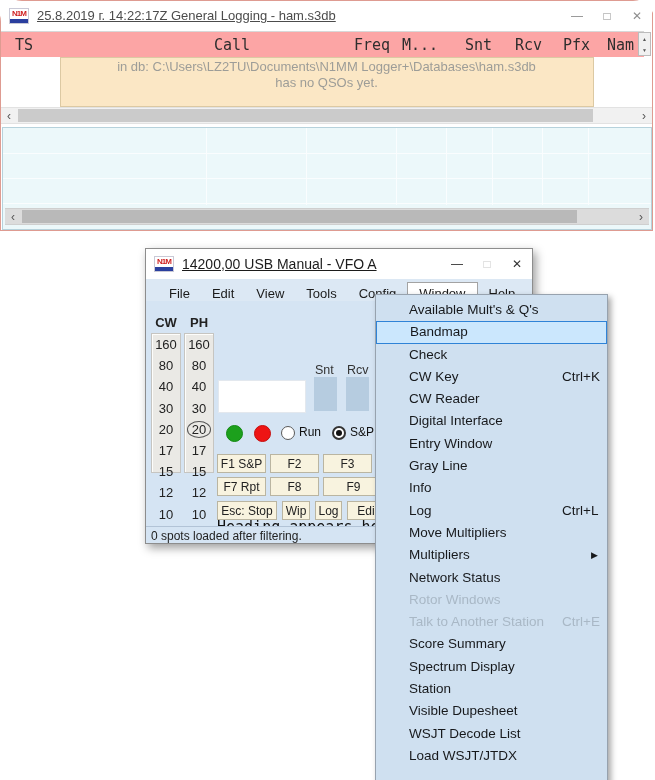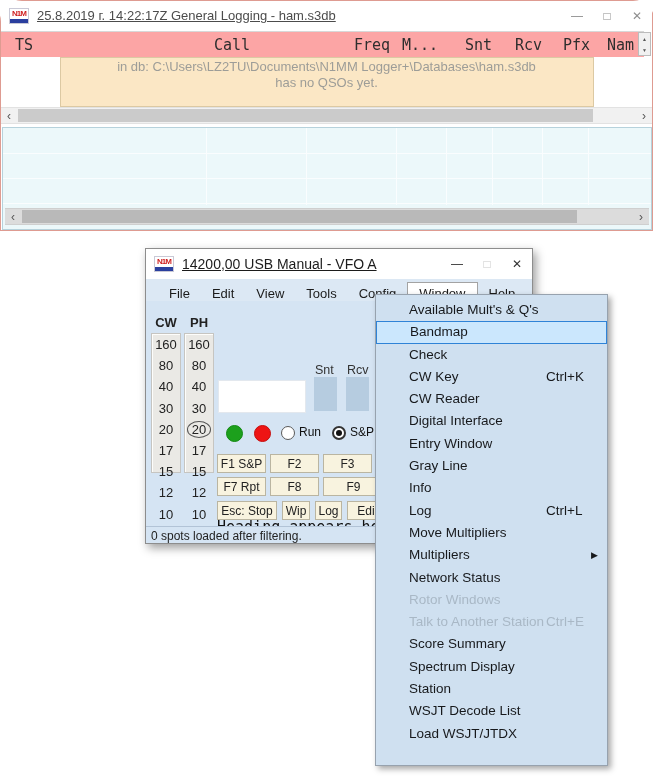--- a/index.html
+++ b/index.html
@@ -100,21 +100,21 @@
 
   .statusbar{position:absolute;left:0;bottom:0;right:0;height:17px;border-top:1px solid #b2c3d6;
              font-size:12px;color:#222;padding:2px 0 0 5px;box-sizing:border-box;background:#d5e4f3;}
 
   
   .dropdown{position:absolute;left:375px;top:294px;width:233px;background:#cfe0f0;
             border:1px solid #97a2ae;box-sizing:border-box;padding:4px 0 20px 0;
             box-shadow:3px 3px 6px rgba(0,0,0,.35);z-index:50;}
   .mi{position:relative;height:22.3px;line-height:22.3px;padding-left:33px;font-size:13.5px;
       color:#17191c;box-sizing:border-box;white-space:nowrap;}
-  .mi .sc{position:absolute;left:170px;text-align:right;}
+  .mi .sc{position:absolute;left:186px;text-align:right;}
   .mi .arr{position:absolute;right:9px;top:0;font-size:9px;}
   .mi.hi{background:#cbe7fd;border:1px solid #2f83d7;line-height:20.3px;}
   .mi.dis{color:#a9b8c6;}
 </style>
 </head>
 <body>
 
 <div class="stage">
 
   <section class="log-win">
@@ -309,17 +309,18 @@
       <div class="mi"><span class="lab">Info</span></div>
       <div class="mi"><span class="lab">Log</span><span class="sc">Ctrl+L</span></div>
       <div class="mi"><span class="lab">Move Multipliers</span></div>
       <div class="mi"><span class="lab">Multipliers</span><span class="arr">▶</span></div>
       <div class="mi"><span class="lab">Network Status</span></div>
       <div class="mi dis"><span class="lab">Rotor Windows</span></div>
       <div class="mi dis"><span class="lab">Talk to Another Station</span><span class="sc">Ctrl+E</span></div>
       <div class="mi"><span class="lab">Score Summary</span></div>
       <div class="mi"><span class="lab">Spectrum Display</span></div>
       <div class="mi"><span class="lab">Station</span></div>
+      <div class="mi"><span class="lab">Visible Dupesheet</span></div>
       <div class="mi"><span class="lab">WSJT Decode List</span></div>
       <div class="mi"><span class="lab">Load WSJT/JTDX</span></div>
     </div>
 
 </div>
 
 </body></html>

